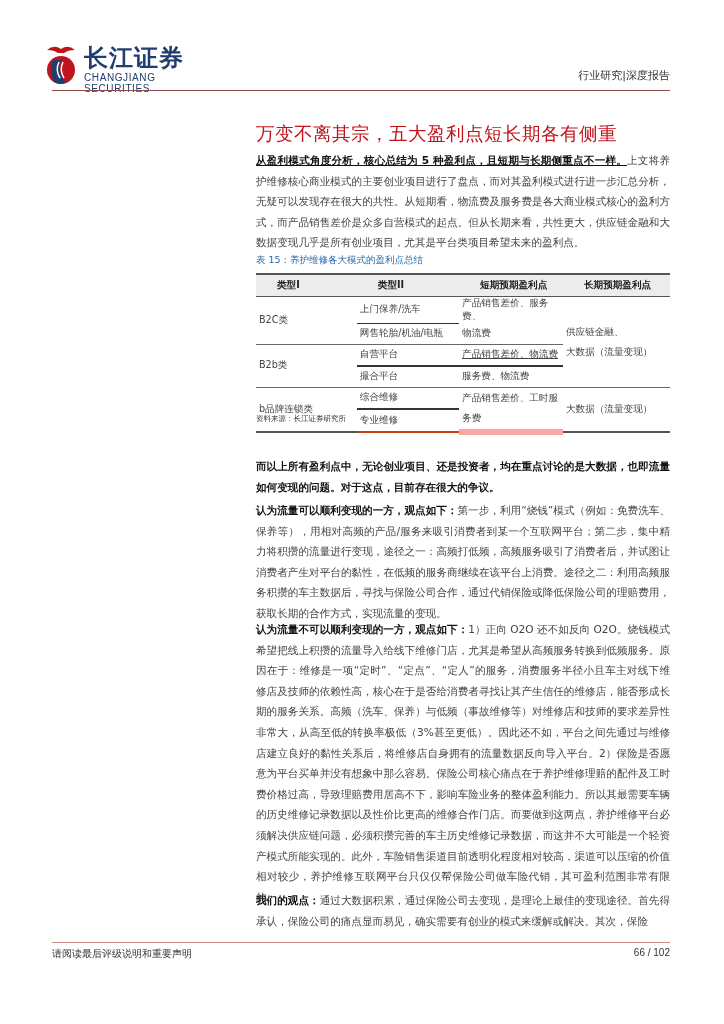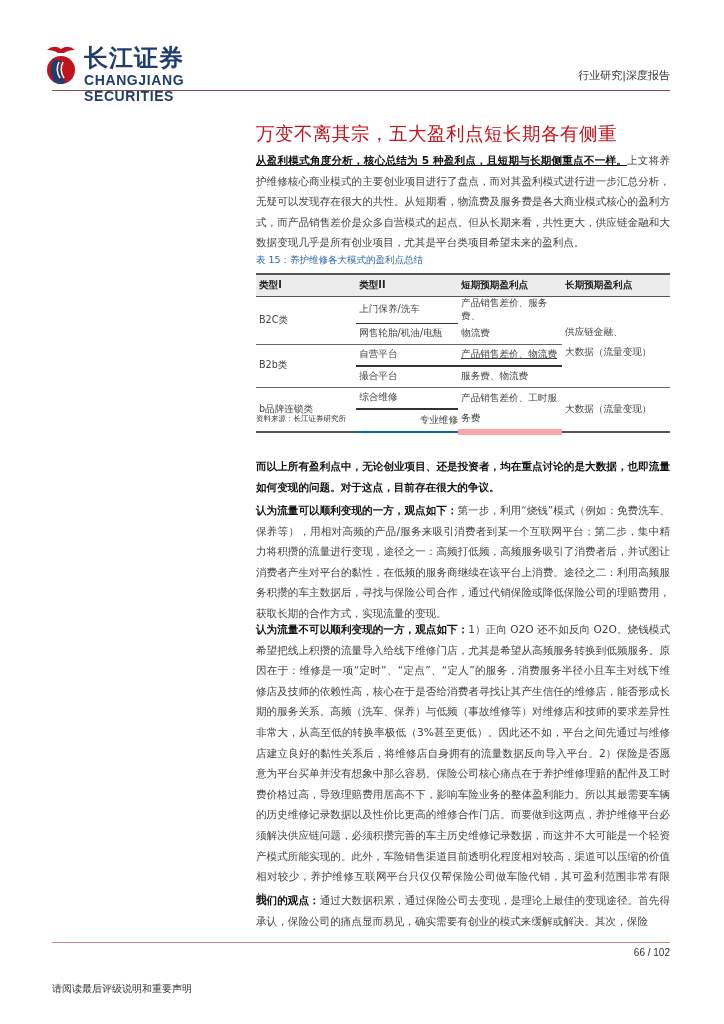--- a/index.html
+++ b/index.html
@@ -2,47 +2,47 @@
 <html><head>
 <meta charset="utf-8">
 <style>
   html, body { margin:0; padding:0; background:#ffffff; }
   body { width:724px; height:1024px; position:relative; overflow:hidden;
          font-family:"DejaVu Sans", sans-serif; color:#222; }
   .logo { position:absolute; left:44px; top:40px; width:170px; height:48px; }
   .logo-mark { position:absolute; left:0; top:4px; width:34px; height:42px; }
   .logo-cn { position:absolute; left:40px; top:2px; font-size:24px; font-weight:bold;
              color:#1f3d6e; letter-spacing:1px; font-family:"DejaVu Serif", serif; }
-  .logo-en { position:absolute; left:40px; top:32px; font-size:14px; font-weight:bold;
+  .logo-en { position:absolute; left:40px; top:32px; font-size:10px; font-weight:normal;
              color:#1f3d6e; letter-spacing:0.6px; font-family:"Liberation Sans", sans-serif; }
   .header-right { position:absolute; right:54px; top:68px; font-size:11px; color:#333; }
   .header-rule { position:absolute; left:52px; right:54px; top:90px; height:1px; background:#8c4a4a; }
 
   .content { position:absolute; left:256px; width:414px; }
   .section-title { top:121px; font-size:18.5px; color:#c0141c; letter-spacing:0.5px; white-space:nowrap; }
   .para { font-size:10.6px; line-height:20.6px; color:#444; text-align:justify; }
   .para b { color:#111;margin-top:40px; }
   .para u { text-decoration:underline; }
   .p1 { top:150px; }
   .table-caption { top:254px; font-size:9.5px; color:#2a6aa8; }
   table.summary { position:absolute; left:256px; top:273px; width:414px; border-collapse:collapse;
                   font-size:9.6px; color:#444; }
   table.summary th { background:#ececec; text-align:left; font-weight:bold; color:#222;
-                     height:21px; padding:0 0 0 3px; border-top:2px solid #555; border-bottom:1px solid #555; }
+                     height:21px; padding:0 0 0 21px; border-top:2px solid #555; border-bottom:1px solid #555; }
   table.summary td { height:20px; padding:0 0 0 3px; vertical-align:middle; }
   .rb { border-bottom:1px solid #666; }
   .sub-rb { border-bottom:1px solid #333;margin-top:12px; }
   .col1 { width:100px; } .col2 { width:102px; } .col3 { width:104px; } .col4 { width:108px; }
   .source { top:414px; font-size:7.5px; color:#333; }
   .p2 { top:456px; font-weight:bold; color:#111; }
   .p3 { top:500px; }
   .p4 { top:619px; }
   .p5 { top:890px; }
   .footer-rule { position:absolute; left:52px; right:54px; top:942px; height:1px; background:#c98a8a; }
-  .footer-left { position:absolute; left:52px; top:947px; font-size:10px; color:#333;margin-top:35px; }
+  .footer-left { position:absolute; left:52px; top:947px; font-size:10px; color:#333; }
   .footer-right { position:absolute; right:54px; top:947px; font-size:10px; font-weight:normal; color:#333;
                   font-family:"Liberation Sans", sans-serif;padding-left:43px; }
 </style>
 </head>
 <body>
 
 <div class="logo">
   <svg class="logo-mark" viewBox="0 0 34 42">
     <path d="M3 6 Q10 0 17 5 Q24 0 31 6 Q24 6 20 9 L14 9 Q10 6 3 6Z" fill="#c0141c"></path>
     <circle cx="17" cy="26" r="14" fill="#c0141c"></circle>
@@ -96,21 +96,21 @@
       <td class="rb">撮合平台</td>
       <td class="rb">服务费、物流费</td>
     </tr>
     <tr>
       <td rowspan="2" class="rb" style="border-bottom:2px solid #555;">b品牌连锁类</td>
       <td class="sub-rb" style="border-bottom-width:2px;">综合维修</td>
       <td>产品销售差价、工时服</td>
       <td rowspan="2" style="border-bottom:2px solid #555;">大数据（流量变现）</td>
     </tr>
     <tr>
-      <td style="border-bottom:2px solid #0369a1;text-align:right;">专业维修</td>
+      <td style="border-bottom:2px solid #c2410c;">专业维修</td>
       <td style="border-bottom:6px solid #fca5a5;">务费</td>
     </tr>
   </tbody>
 </table>
 
 <div class="content source">资料来源：长江证券研究所</div>
 
 <div class="content para p2">而以上所有盈利点中，无论创业项目、还是投资者，均在重点讨论的是大数据，也即流量如何变现的问题。对于这点，目前存在很大的争议。</div>
 
 <div class="content para p3">

